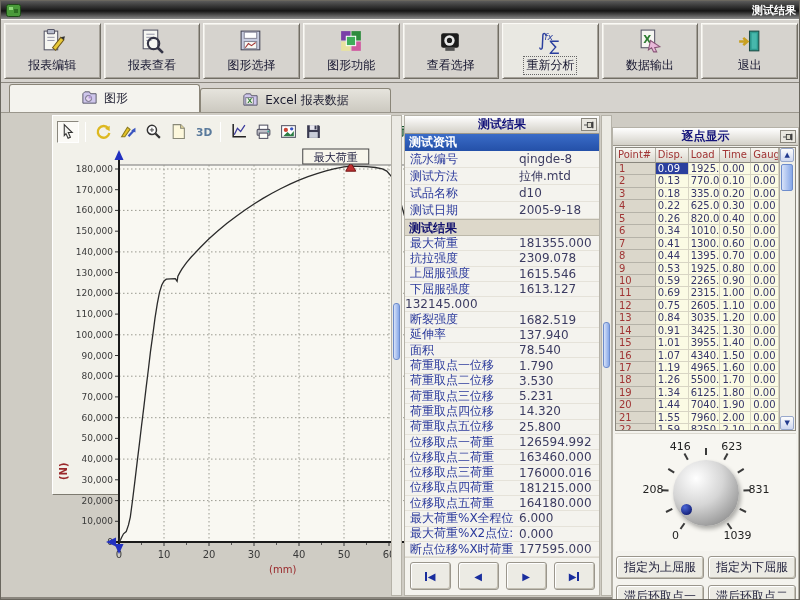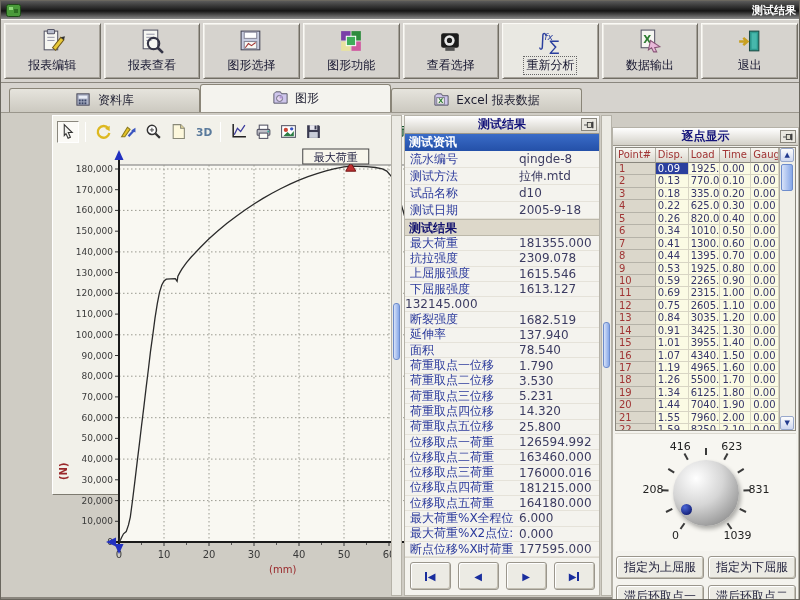--- a/index.html
+++ b/index.html
@@ -216,35 +216,20 @@
           <rect x="13" y="3" width="9" height="19" fill="#2e9b8f" stroke="#1a4a44"></rect>
           <rect x="15" y="5" width="5" height="15" fill="#47b8ac"></rect>
           <path d="M3 13 h7 M7 9.5 l4 3.5 -4 3.5" fill="none" stroke="#c8a020" stroke-width="2.5"></path>
         </svg>
       </span>
       <span class="tb-label">退出</span>
     </div>
   </div>
 
 <div id="tabbar">
-    <div class="tab">
-      <span><svg viewBox="0 0 18 18">
-          <rect x="2" y="3" width="13" height="12" fill="#aab0c4" stroke="#445"></rect>
-          <rect x="4" y="5" width="9" height="3" fill="#e8ecf6"></rect>
-          <g fill="#3a4566">
-            <rect x="4" y="9" width="2" height="2"></rect>
-            <rect x="7" y="9" width="2" height="2"></rect>
-            <rect x="10" y="9" width="2" height="2"></rect>
-            <rect x="4" y="12" width="2" height="2"></rect>
-            <rect x="7" y="12" width="2" height="2"></rect>
-            <rect x="10" y="12" width="2" height="2"></rect>
-          </g>
-        </svg></span>
-      <span>资料库</span>
-    </div>
     <div class="tab active">
       <span><svg viewBox="0 0 18 18">
           <path d="M2 5 l2 -2 h5 l1 2 h6 v10 H2 Z" fill="#cfc6ec" stroke="#556"></path>
           <circle cx="8" cy="10" r="3.2" fill="#e6d8f2" stroke="#667"></circle>
           <path d="M8 10 L8 6.8 A3.2 3.2 0 0 1 11.2 10 Z" fill="#b49ad8"></path>
         </svg></span>
       <span>图形</span>
     </div>
     <div class="tab">
       <span><svg viewBox="0 0 18 18">

